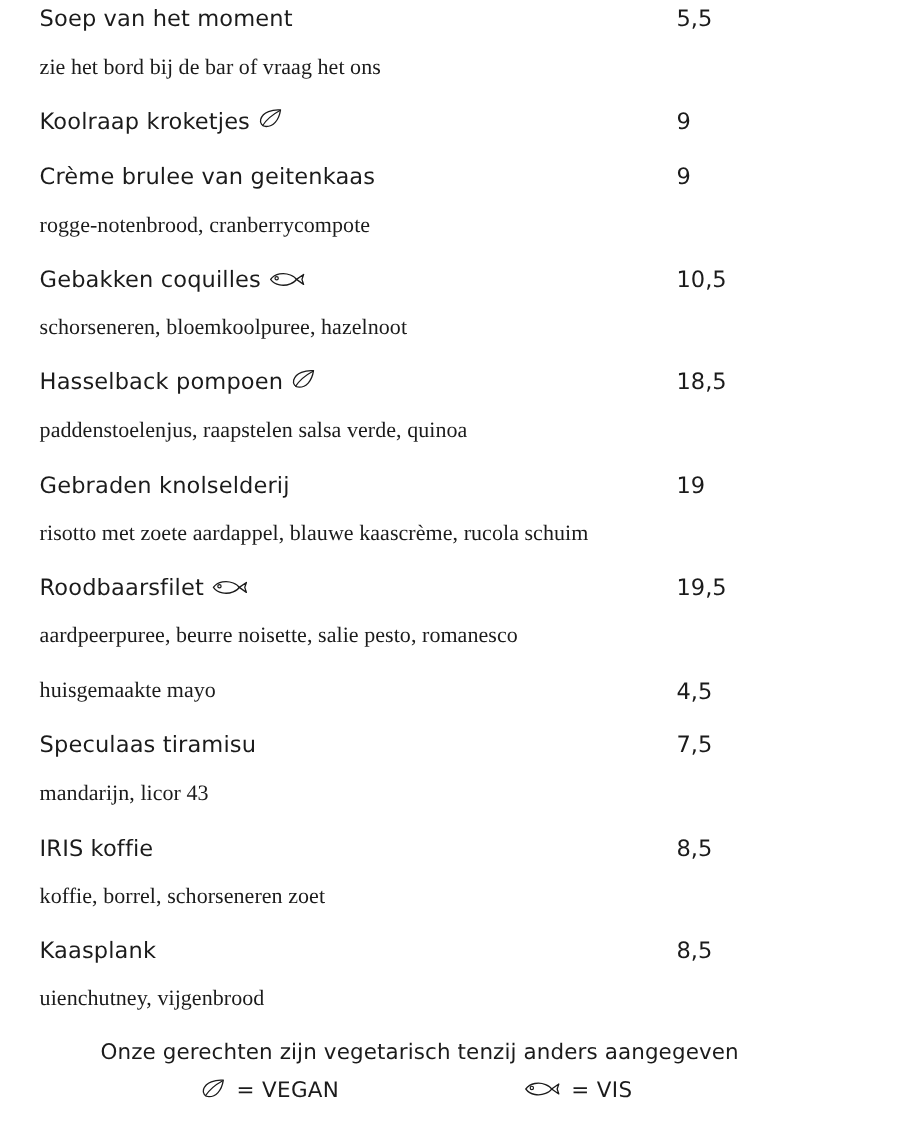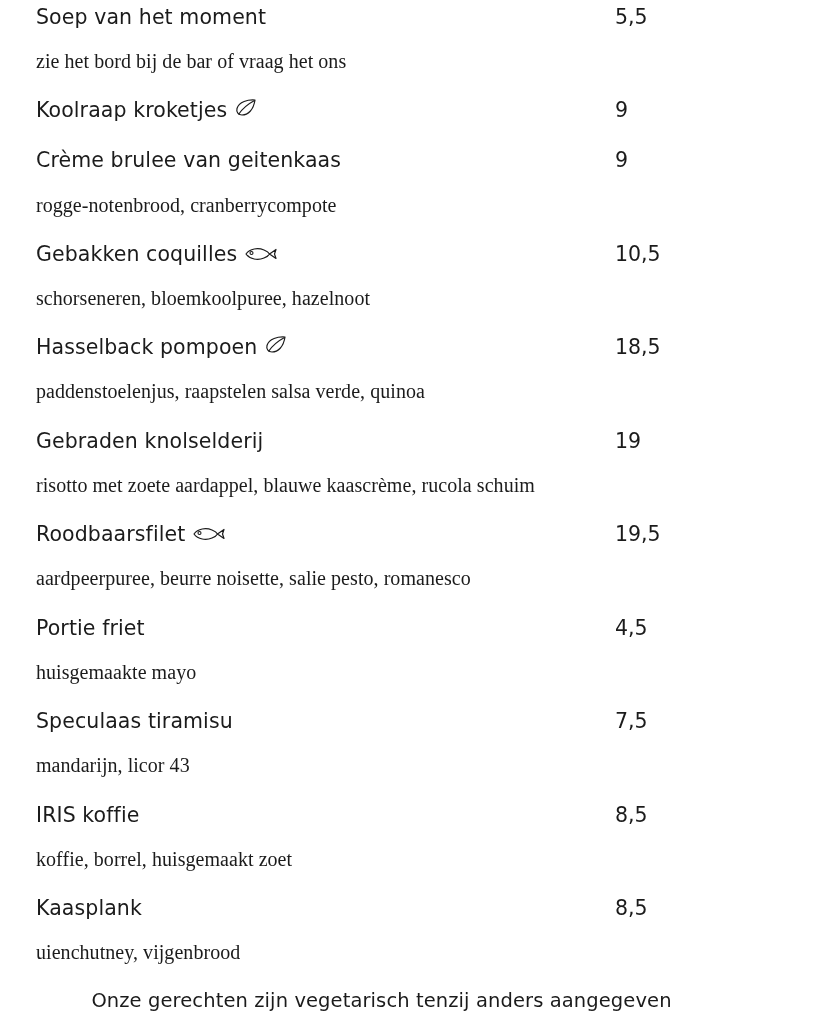--- a/index.html
+++ b/index.html
@@ -173,40 +173,37 @@
           <path d="M25.5 8 L32 3.5 L30.5 8 L32 12.5 Z" fill="none" stroke="#1b1b1b" stroke-width="1.2" stroke-linejoin="round"></path>
           <circle cx="7.5" cy="7" r="1.5" fill="none" stroke="#1b1b1b" stroke-width="1.1"></circle>
         </svg>
       </span>
     </div>
     <div class="desc">aardpeerpuree, beurre noisette, salie pesto, romanesco</div>
     <div class="price">19,5</div>
   </div>
 
   <div class="item">
-    <div class="item-head">
-      <span class="name">Portie friet</span>
-    </div>
     <div class="desc">huisgemaakte mayo</div>
     <div class="price">4,5</div>
   </div>
 
   <div class="item">
     <div class="item-head">
       <span class="name">Speculaas tiramisu</span>
     </div>
     <div class="desc">mandarijn, licor 43</div>
     <div class="price">7,5</div>
   </div>
 
   <div class="item">
     <div class="item-head">
       <span class="name">IRIS koffie</span>
     </div>
-    <div class="desc">koffie, borrel, huisgemaakt zoet</div>
+    <div class="desc">koffie, borrel, schorseneren zoet</div>
     <div class="price">8,5</div>
   </div>
 
   <div class="item">
     <div class="item-head">
       <span class="name">Kaasplank</span>
     </div>
     <div class="desc">uienchutney, vijgenbrood</div>
     <div class="price">8,5</div>
   </div>

